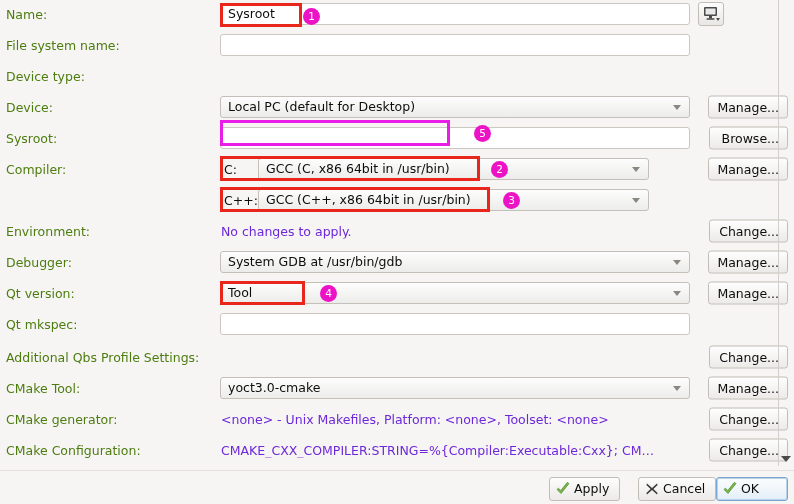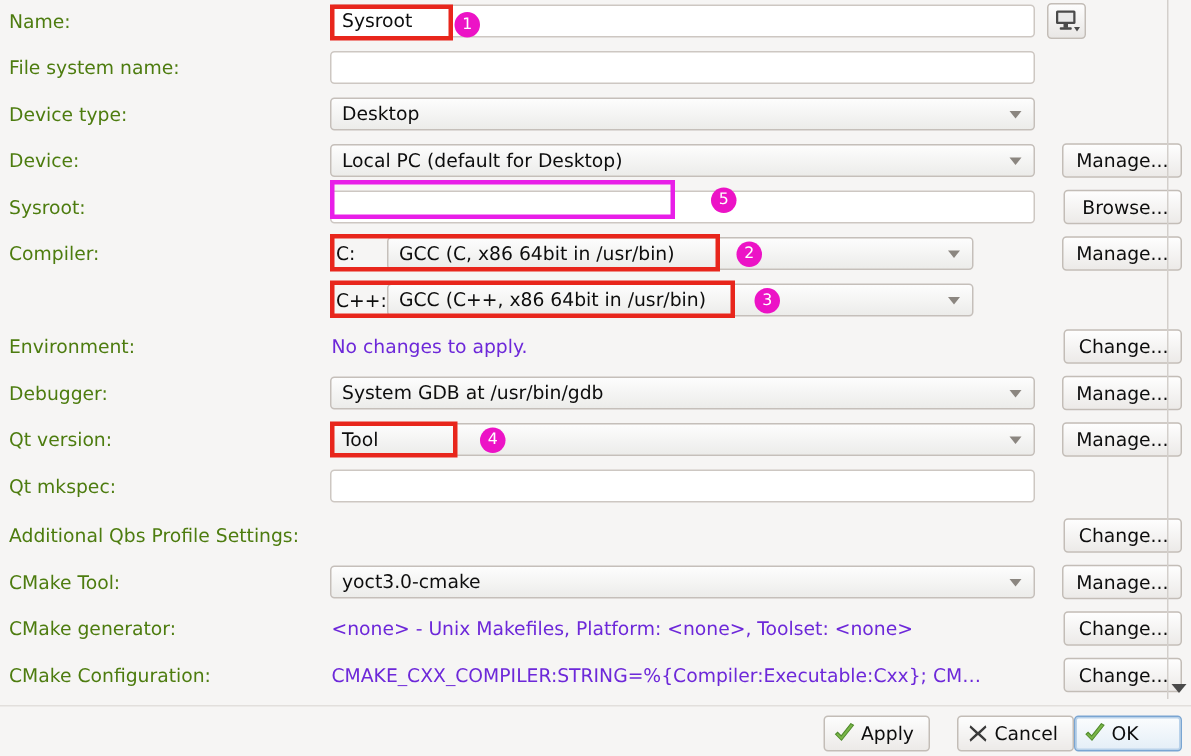--- a/index.html
+++ b/index.html
@@ -255,21 +255,20 @@
             <rect x="7.5" y="15.2" width="8" height="1.6" rx="0.6" fill="#4a4a4a"></rect>
             <path d="M17 15 L21 15 L19 18 Z" fill="#4a4a4a"></path>
           </svg></div>
       </div>
       <div class="row" style="top: 33px;">
         <div class="label">File system name:</div>
         <div class="lineedit"></div>
       </div>
       <div class="row" style="top: 64px;">
         <div class="label">Device type:</div>
-        <div class="combo"><span>Desktop</span><span class="arrow"></span></div>
       </div>
       <div class="row" style="top: 95px;">
         <div class="label">Device:</div>
         <div class="combo"><span>Local PC (default for Desktop)</span><span class="arrow"></span></div>
         <div class="pushbtn">Manage...</div>
       </div>
       <div class="row" style="top: 126px;">
         <div class="label">Sysroot:</div>
         <div class="lineedit"></div>
         <div class="pushbtn">Browse...</div>

